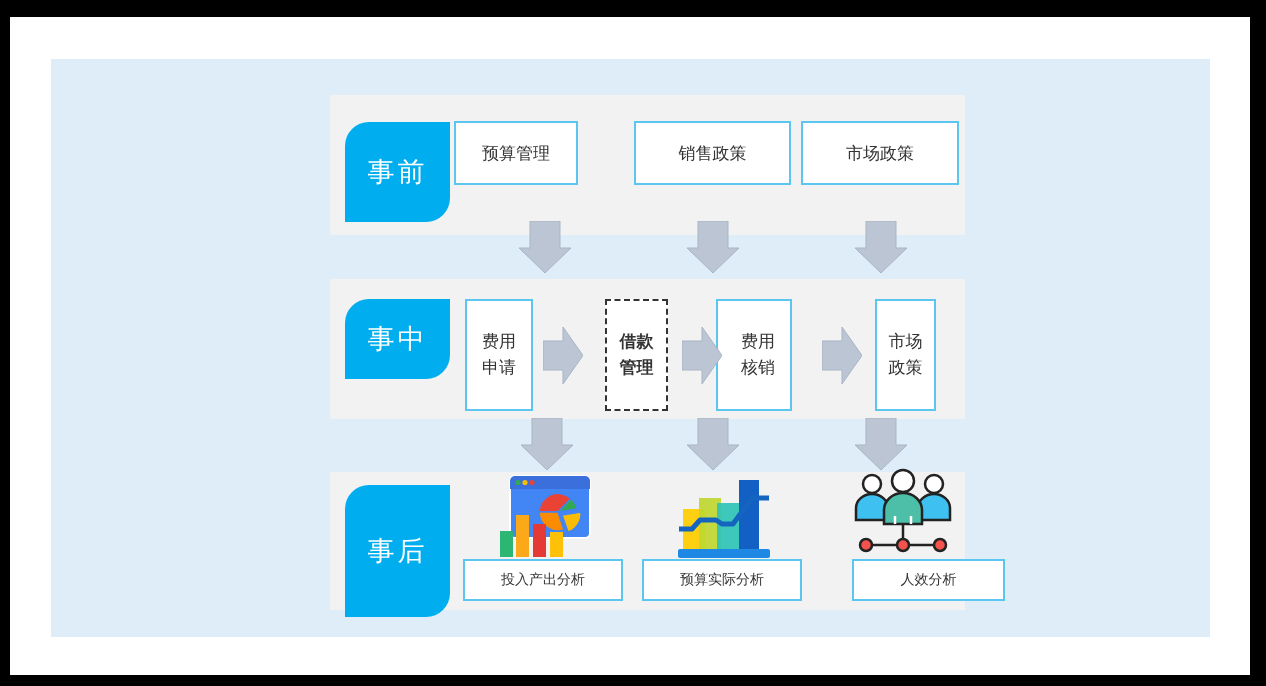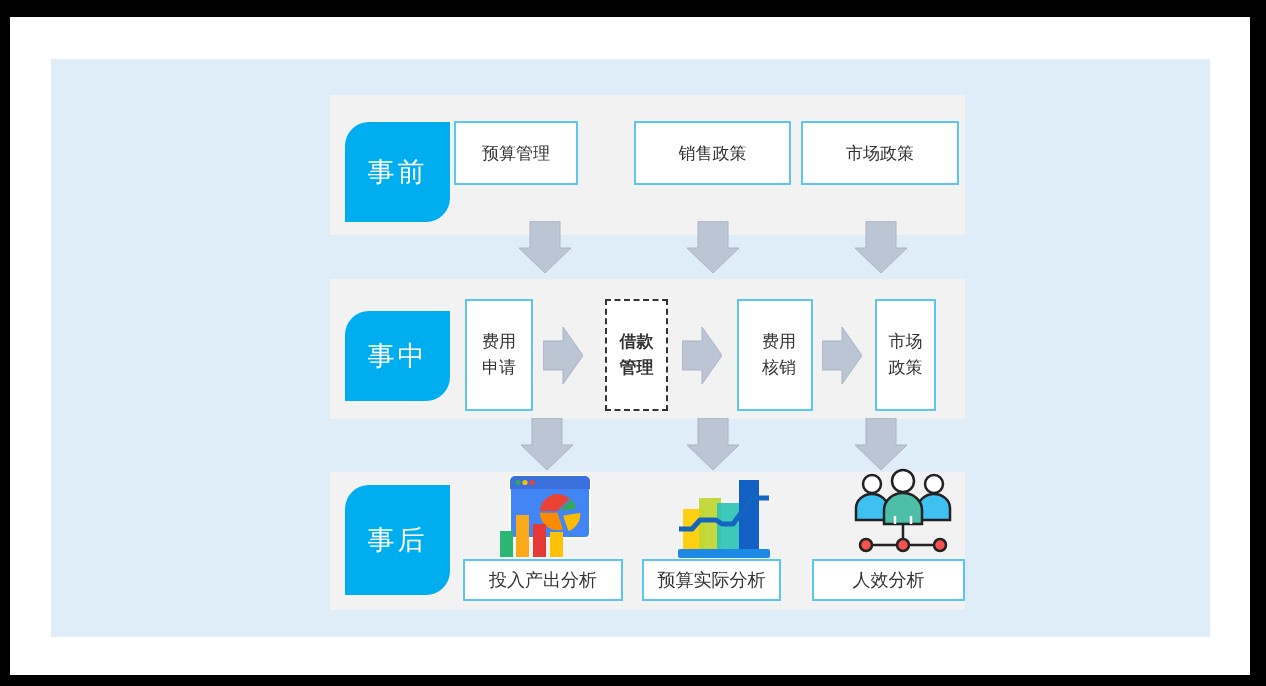--- a/index.html
+++ b/index.html
@@ -18,47 +18,47 @@
   .band-3 { top:465px; height:138px; }
 
   .stage-label {
     position:absolute; left:345px; width:105px;
     background:#00AEEF; color:#fff;
     border-radius:24px 0 24px 0;
     display:flex; align-items:center; justify-content:center;
     font-size:27px; letter-spacing:3px;
   }
   .stage-1 { top:115px; height:100px; }
-  .stage-2 { top:304px; height:90px; }
-  .stage-3 { top:478px; height:110px; }
+  .stage-2 { top:292px; height:80px; }
+  .stage-3 { top:478px; height:132px; }
 
   .box {
     position:absolute; background:#fff; border:2px solid #5BC6F0;
     display:flex; align-items:center; justify-content:center;
     font-size:17px; color:#333; text-align:center;
   }
   
   .r1 { top:114px; height:64px; }
   .r1-1 { left:454px; width:124px; }
   .r1-2 { left:634px; width:157px;text-align:right; }
   .r1-3 { left:801px; width:158px; }
 
   
   .r2 { top:292px; height:112px; width:68px; line-height:1.55; }
   .r2 .wrap2 { width:36px; }
   .r2-1 { left:465px; }
   .r2-2 { left:605px; width:63px; border:2px dashed #333;font-weight:bold; }
-  .r2-3 { left:737px; width:76px;padding-left:8px; }
+  .r2-3 { left:716px; width:76px;padding-left:8px; }
   .r2-4 { left:875px; width:61px; }
 
   
-  .r3 { top:552px; height:42px; font-size:18px; }
+  .r3 { top:552px; height:42px; font-size:14px; }
   .r3-1 { left:463px; width:160px; }
-  .r3-2 { left:642px; width:139px; }
-  .r3-3 { left:812px; width:153px;font-family:Liberation Mono, monospace; }
+  .r3-2 { left:642px; width:160px; }
+  .r3-3 { left:852px; width:153px;font-family:Liberation Mono, monospace; }
 
   .arrow { position:absolute; }
   .icon { position:absolute; }
 </style>
 </head>
 <body>
 
 <div class="page">
   <div class="frame-white"></div>
   <div class="panel"></div>

